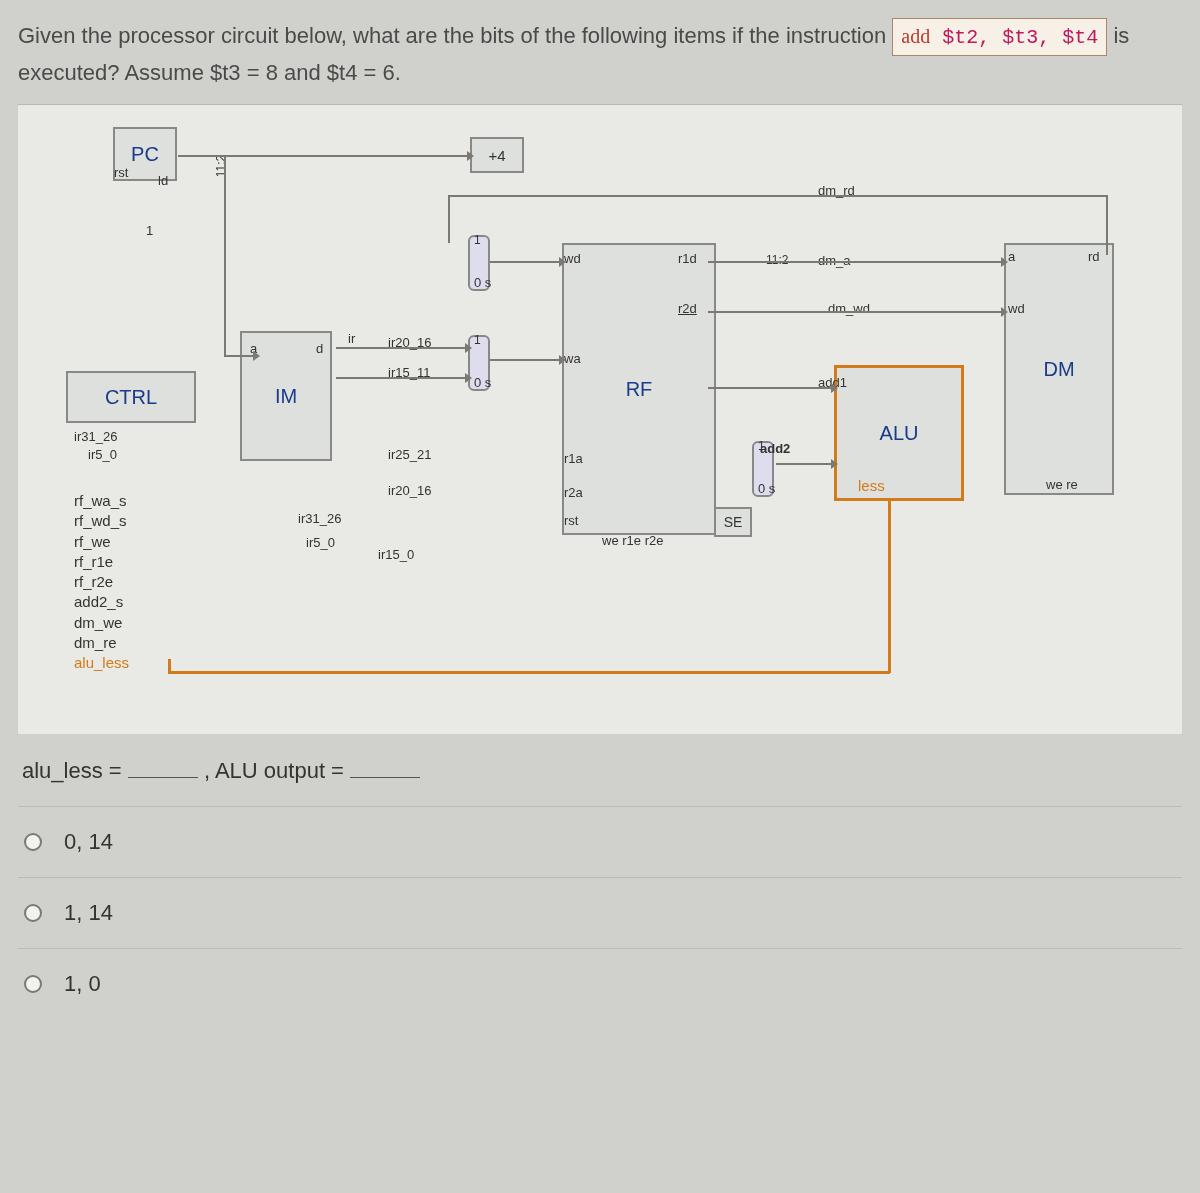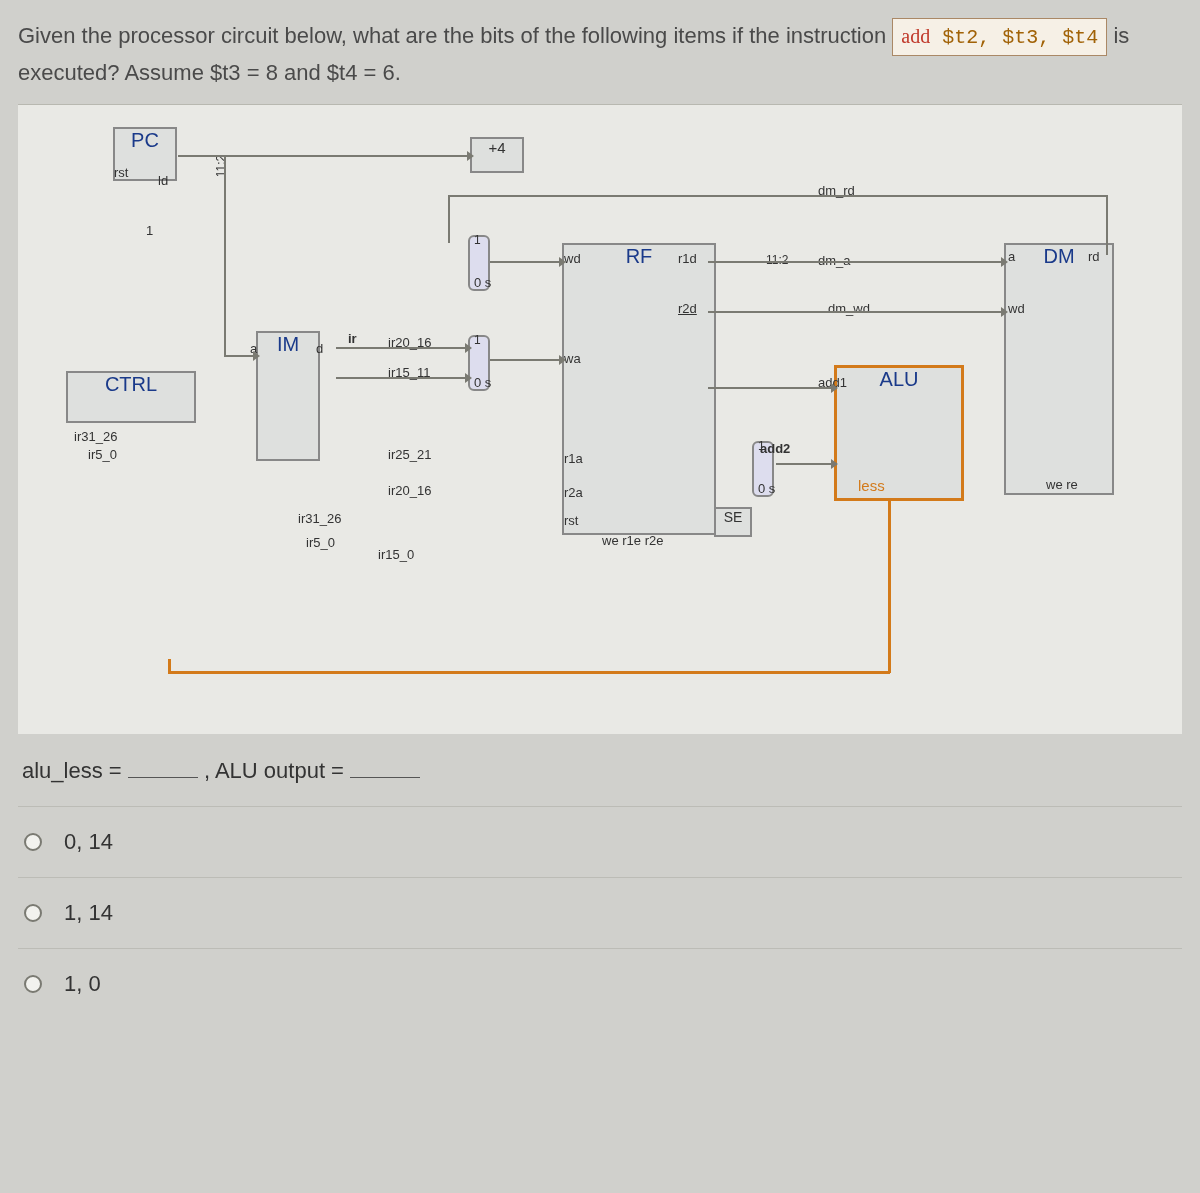--- a/index.html
+++ b/index.html
@@ -19,40 +19,41 @@
   .code-box {
     display: inline-block;
     border: 1px solid #a86;
     background: #f6f0e6;
     padding: 2px 8px;
     font-family: "Courier New", monospace;
     font-size: 20px;
     color: #333;
   }
   .code-box .kw { color: #c0392b; font-family: Liberation Serif, serif; }
-  .code-box .reg { color: #a16207; }
+  .code-box .reg { color: #be185d; }
   .diagram-wrap {
     background: #e9e9e5;
     border-top: 1px solid #b8b8b0;
     padding: 10px 0 20px 0;
     position: relative;
     height: 630px;
     margin-bottom: 20px;
   }
   .diagram {
     position: relative;
     width: 1100px;
     height: 610px;
     margin-left: 10px;
   }
   .box {
     position: absolute;
     background: #dee0de;
     border: 2px solid #888;
     display: flex;
+    align-items: center;
     justify-content: center;
     font-size: 20px;
     color: #1a3a8a;
     font-weight: 500;
   }
   .box.small { font-size: 15px; color: #333; }
   .lbl {
     position: absolute;
     font-size: 15px;
     color: #333;
@@ -154,33 +155,44 @@
     </div>
 
     <div class="mux" style="left:440px; top:120px; height:56px;"></div>
     <span class="lbl tiny" style="left:446px; top:118px;">1</span>
     <span class="lbl sm" style="left:446px; top:160px;">0 s</span>
 
     <div class="mux" style="left:440px; top:220px; height:56px;"></div>
     <span class="lbl tiny" style="left:446px; top:218px;">1</span>
     <span class="lbl sm" style="left:446px; top:260px;">0 s</span>
 
-    <div class="box" style="left:228px; top:216px; width:64px; height:130px;">
+    <div class="box" style="left:212px; top:216px; width:92px; height:130px;">
       <span>IM</span>
     </div>
     <span class="lbl sm" style="left:222px; top:226px;">a</span>
     <span class="lbl sm" style="left:288px; top:226px;">d</span>
-    <span class="lbl sm" style="left:320px; top:216px;font-weight:bold;">ir</span>
+    <span class="lbl sm" style="left:320px; top:216px;">ir</span>
 
     <div class="box" style="left:38px; top:256px; width:130px; height:52px;">
       <span>CTRL</span>
     </div>
     <span class="lbl sm" style="left:46px; top:314px;">ir31_26</span>
     <span class="lbl sm" style="left:60px; top:332px;">ir5_0</span>
 
+    <div class="ctrl-list" style="left:46px; top:376px;">
+      <div>rf_wa_s</div>
+      <div>rf_wd_s</div>
+      <div>rf_we</div>
+      <div>rf_r1e</div>
+      <div>rf_r2e</div>
+      <div>add2_s</div>
+      <div>dm_we</div>
+      <div>dm_re</div>
+      <div class="orange">alu_less</div>
+    </div>
 
     <span class="lbl sm" style="left:360px; top:220px;">ir20_16</span>
     <span class="lbl sm" style="left:360px; top:250px;">ir15_11</span>
     <span class="lbl sm" style="left:360px; top:332px;">ir25_21</span>
     <span class="lbl sm" style="left:360px; top:368px;">ir20_16</span>
     <span class="lbl sm" style="left:270px; top:396px;">ir31_26</span>
     <span class="lbl sm" style="left:278px; top:420px;">ir5_0</span>
     <span class="lbl sm" style="left:350px; top:432px;">ir15_0</span>
 
     <div class="box" style="left:534px; top:128px; width:154px; height:292px;">

